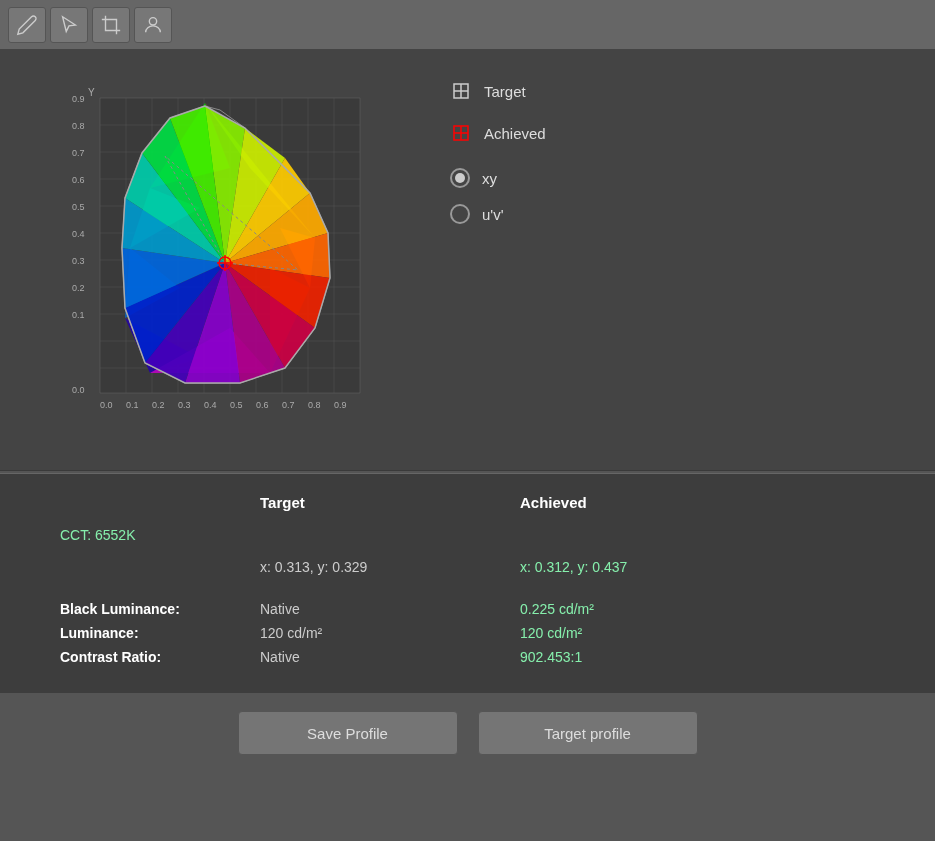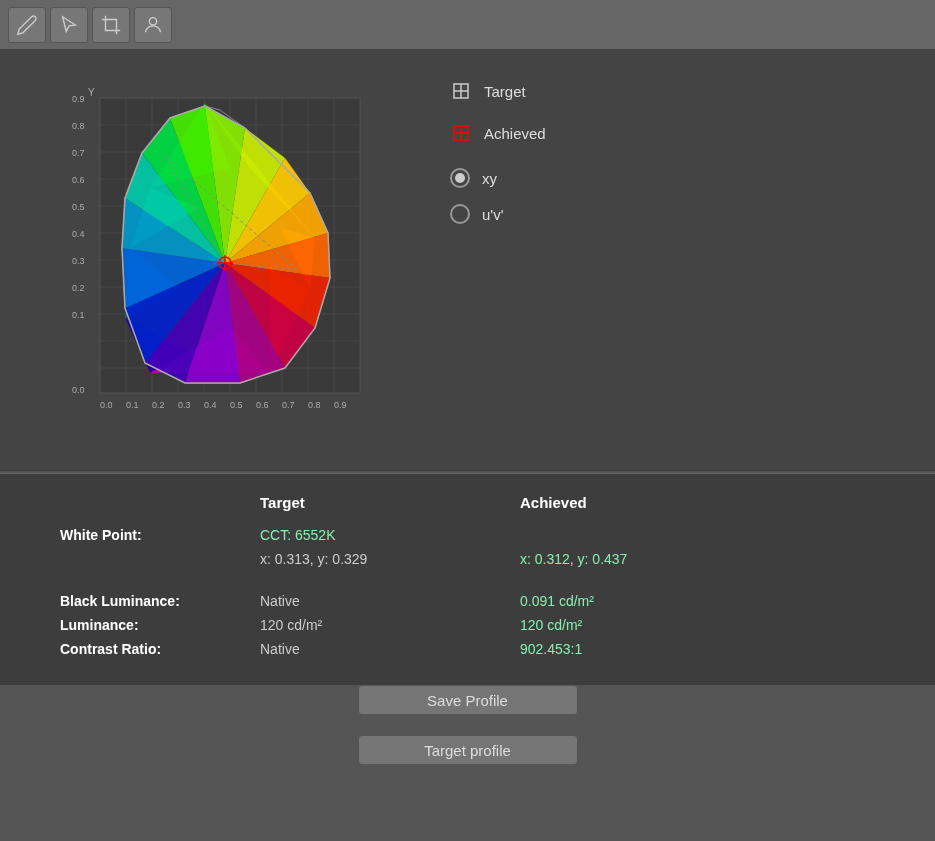--- a/index.html
+++ b/index.html
@@ -157,38 +157,37 @@
     .data-row .row-target {
       width: 260px;
       color: #ccc;
       font-size: 14px;
     }
     .data-row .row-achieved {
       color: #86efac;
       font-size: 14px;
     }
     .data-row.sub {
-      margin-top: 8px;
+      margin-top: 16px;
     }
     .data-row.sub .row-label {
       color: transparent;
     }
     .data-row.spacer {
       height: 10px;
     }
 
     
     .button-area {
       background: #555555;
       height: 80px;
       display: flex;
       align-items: center;
       justify-content: center;
       gap: 20px;
-      flex-direction: column;
     }
     .btn {
       width: 220px;
       height: 44px;
       background: #757575;
       border: 1px solid #555;
       border-radius: 4px;
       color: #ddd;
       font-size: 15px;
       cursor: pointer;
@@ -371,36 +370,35 @@
 
 <div class="divider"></div>
 
 <div class="data-area">
   <div class="data-header">
     <div class="col-target">Target</div>
     <div class="col-achieved">Achieved</div>
   </div>
 
   <div class="data-row">
-    <div class="row-label">White Point:</div>
     <div class="row-achieved">CCT: 6552K</div>
   </div>
 
   <div class="data-row sub">
     <div class="row-label">&nbsp;</div>
     <div class="row-target">x: 0.313, y: 0.329</div>
     <div class="row-achieved">x: 0.312, y: 0.437</div>
   </div>
 
   <div class="data-row spacer"></div>
 
   <div class="data-row">
     <div class="row-label">Black Luminance:</div>
     <div class="row-target">Native</div>
-    <div class="row-achieved">0.091 cd/m²</div>
+    <div class="row-achieved">0.225 cd/m²</div>
   </div>
 
   <div class="data-row">
     <div class="row-label">Luminance:</div>
     <div class="row-target">120 cd/m²</div>
     <div class="row-achieved">120 cd/m²</div>
   </div>
 
   <div class="data-row">
     <div class="row-label">Contrast Ratio:</div>

